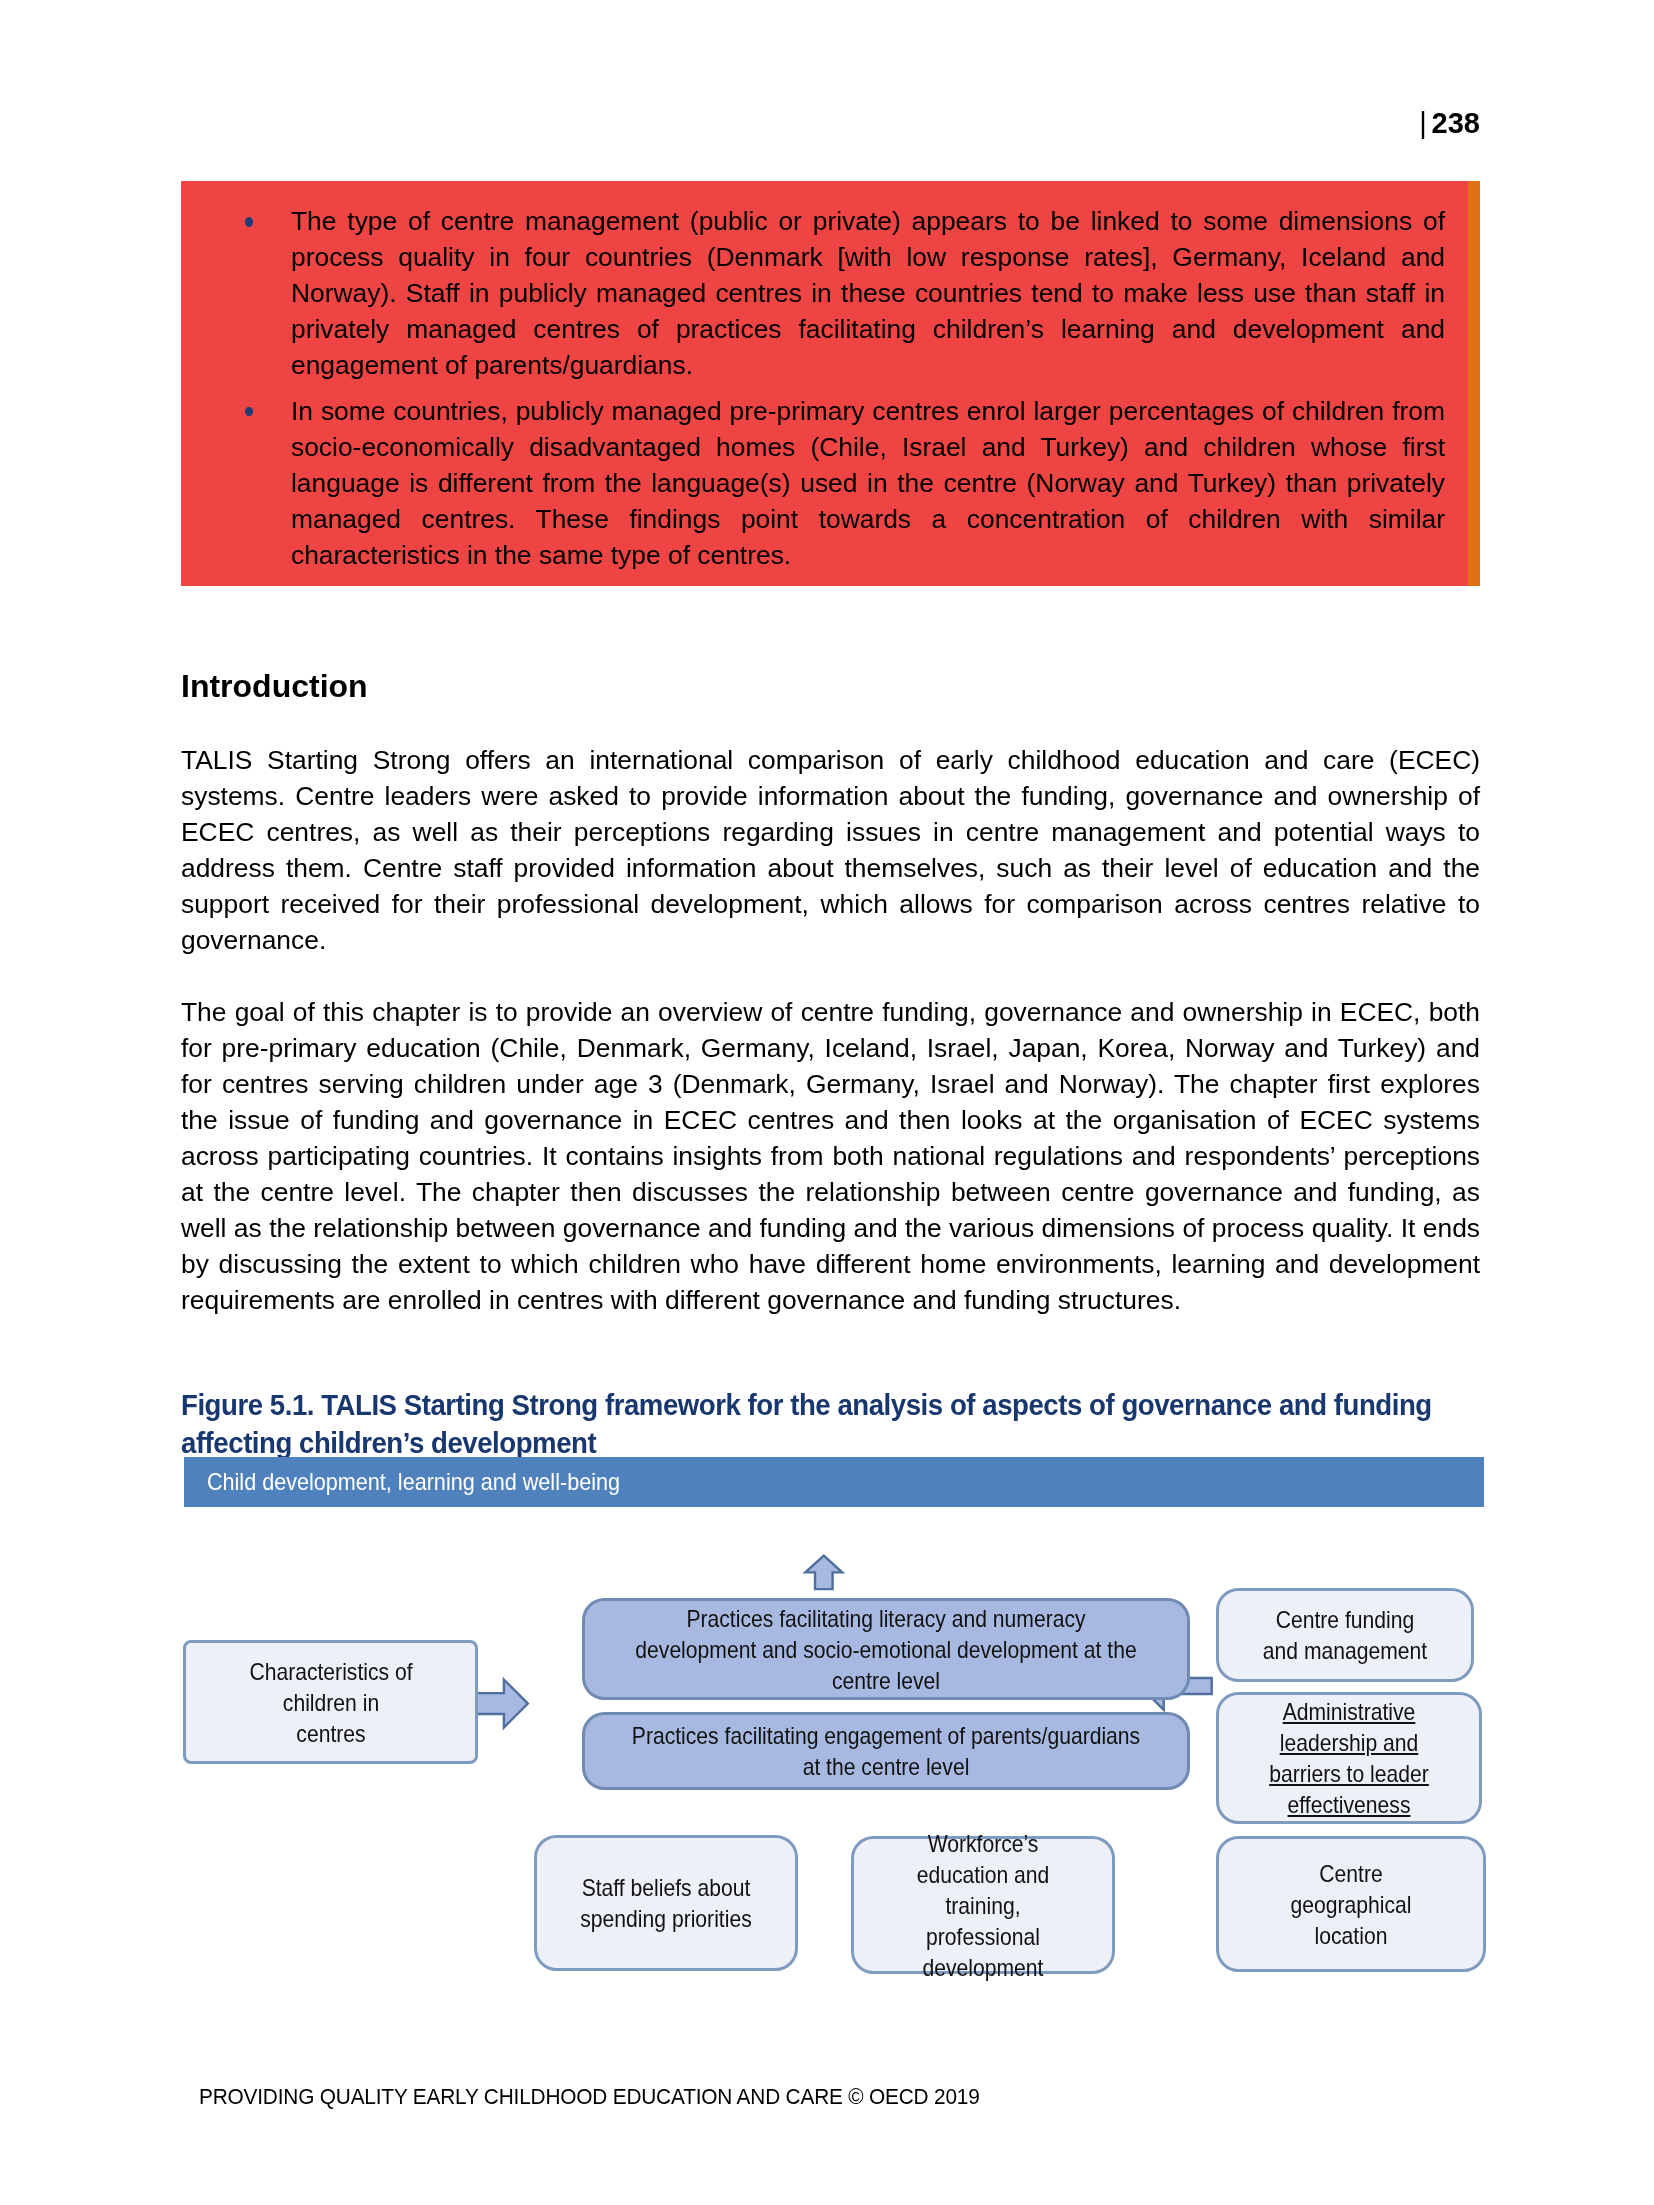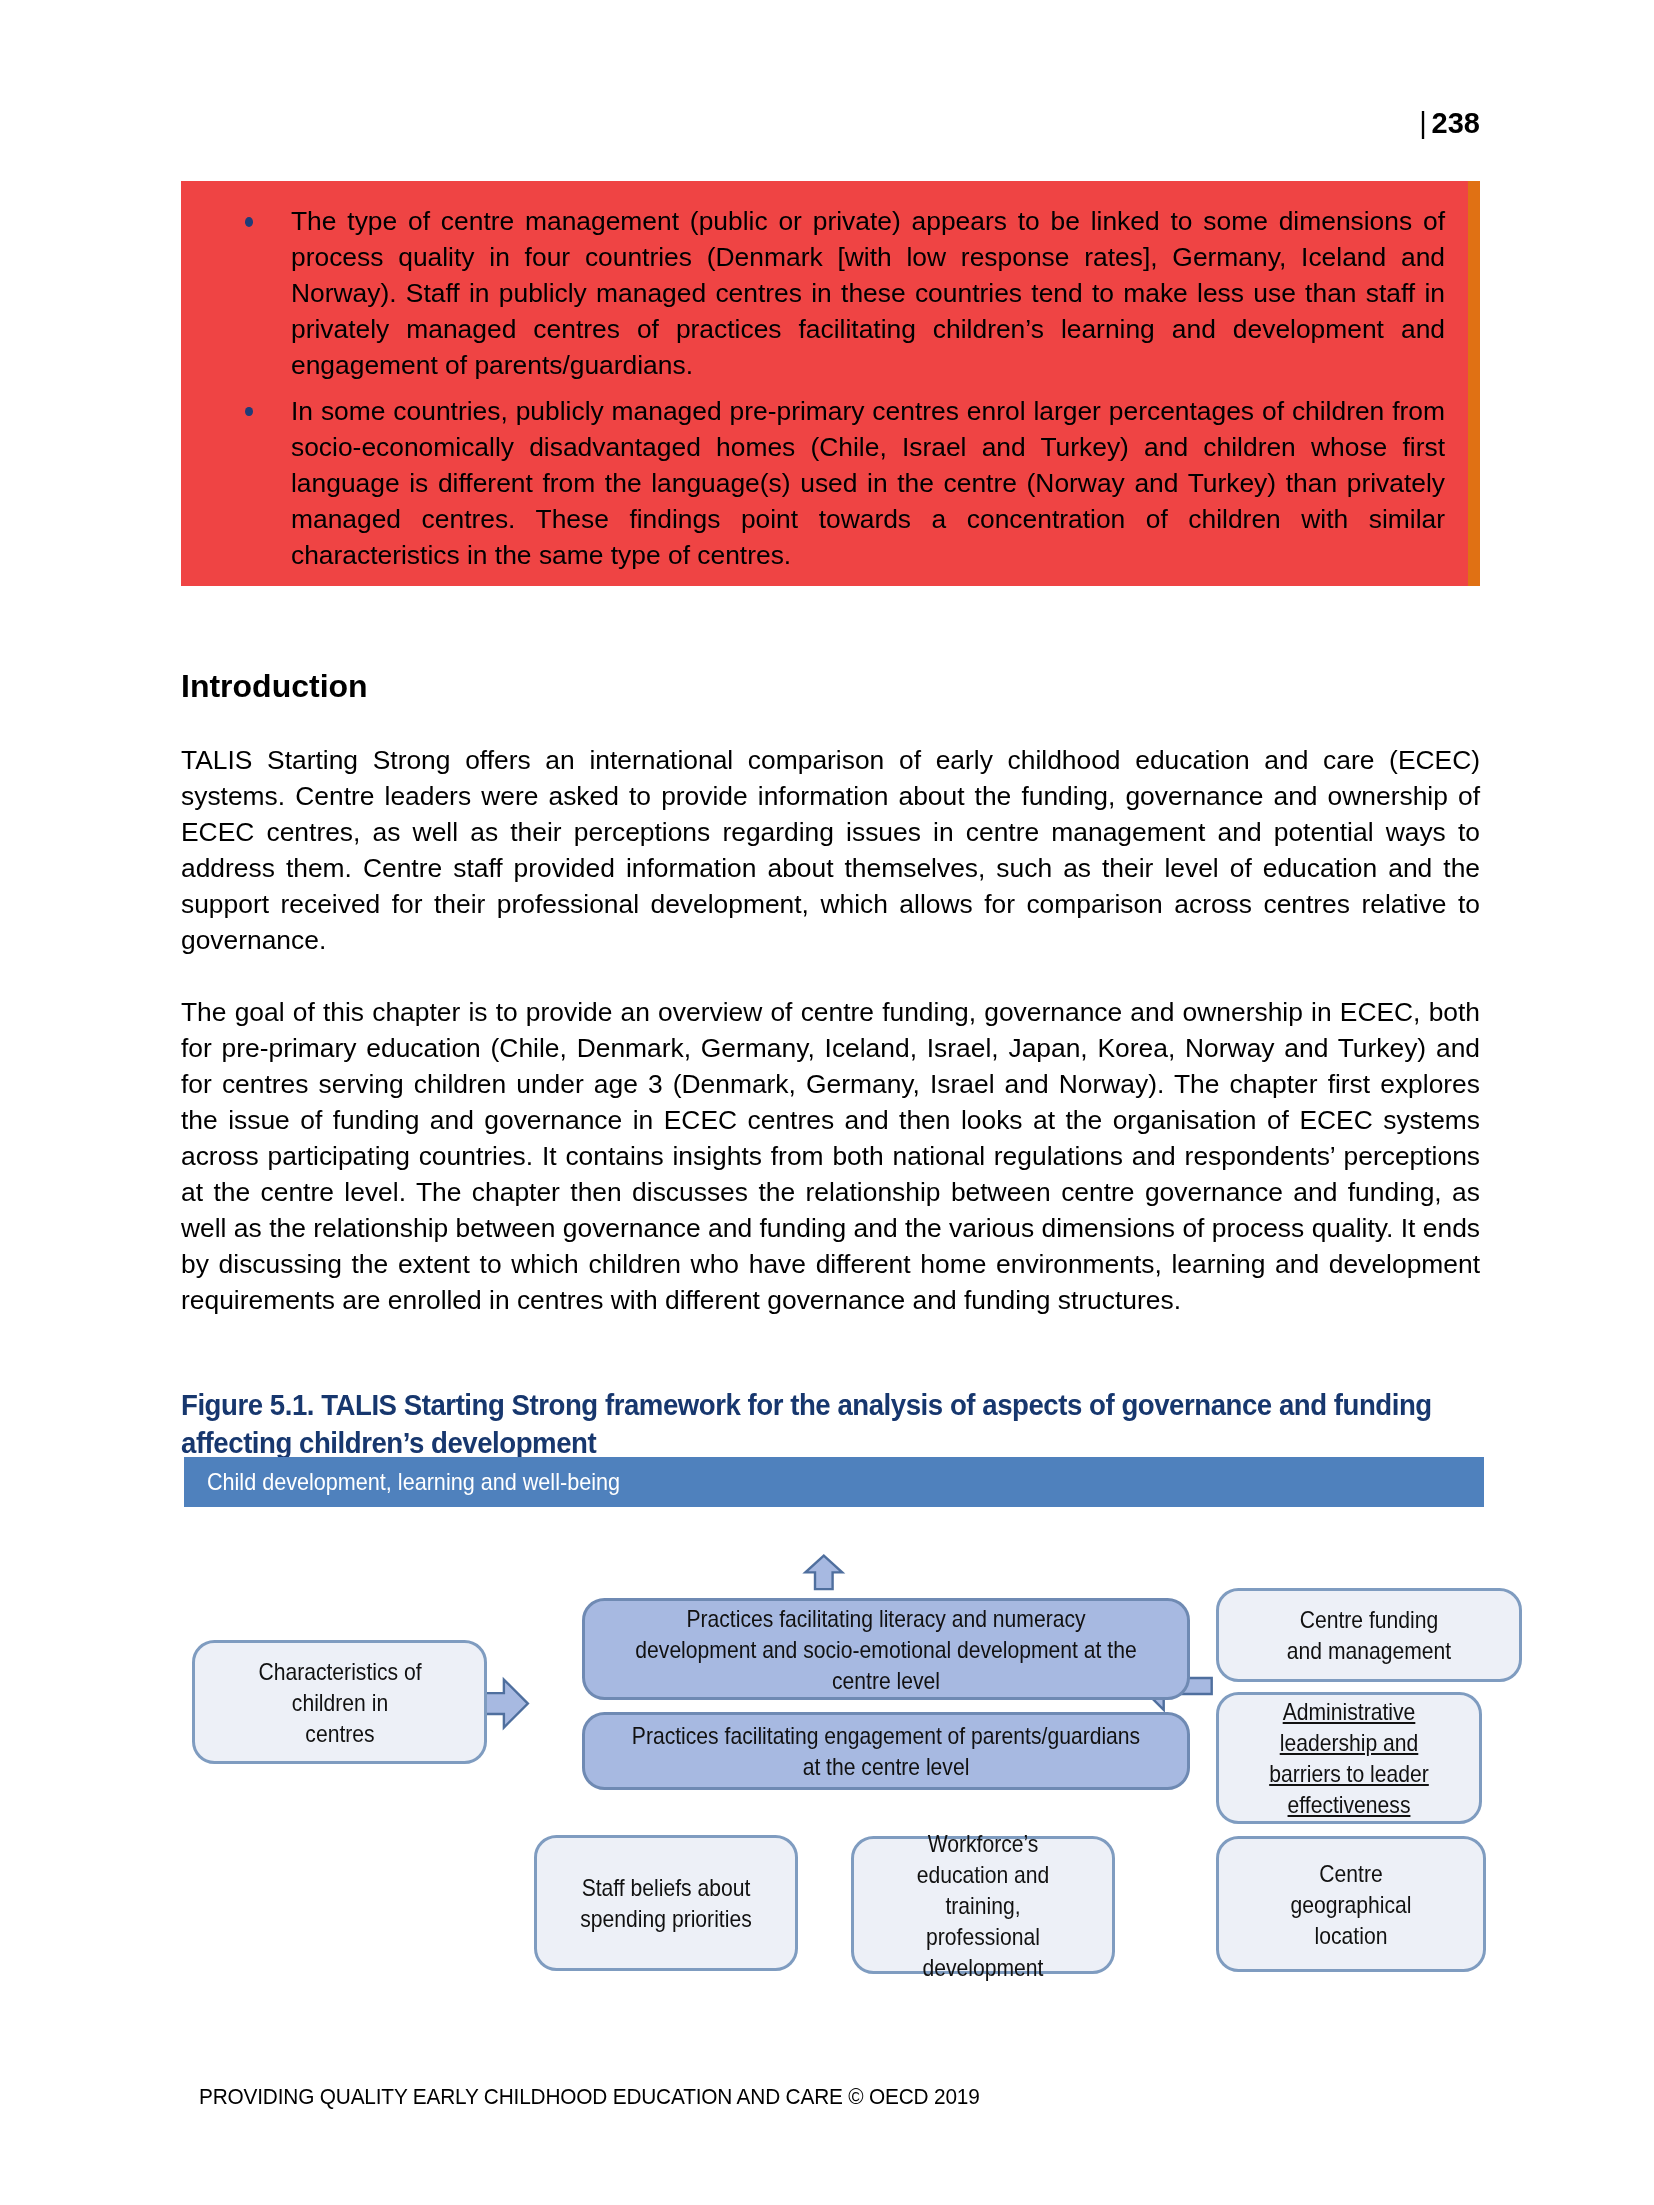--- a/index.html
+++ b/index.html
@@ -85,25 +85,25 @@
   <polygon points="1029,2165 1047,2186 1037,2186 1037,2205 1021,2205 1021,2186 1011,2186" fill="#a7b9e1" stroke="#4f6f9e" stroke-width="3"></polygon>
 </svg>
 
 <div class="box dark" style="left:534px; top:1598px; width:608px; height:102px;">
   <span style="max-width:576px;">Practices facilitating literacy and numeracy development and socio-emotional development at the centre level</span>
 </div>
 <div class="box dark" style="left:534px; top:1712px; width:608px; height:78px;">
   <span style="max-width:584px;">Practices facilitating engagement of parents/guardians at the centre level</span>
 </div>
 
-<div class="box" style="left:192px; top:1640px; width:295px; height:124px;">
+<div class="box" style="left:183px; top:1640px; width:295px; height:124px;border-radius:8px;">
   <span style="max-width:192px;">Characteristics of children in centres</span>
 </div>
 
-<div class="box" style="left:1216px; top:1588px; width:306px; height:94px;">
+<div class="box" style="left:1216px; top:1588px; width:258px; height:94px;">
   <span style="max-width:192px;">Centre funding and management</span>
 </div>
 <div class="box" style="left:1216px; top:1692px; width:266px; height:132px;text-decoration:underline;">
   <span style="max-width:184px;">Administrative leadership and barriers to leader effectiveness</span>
 </div>
 <div class="box" style="left:1216px; top:1836px; width:270px; height:136px;">
   <span style="max-width:216px;">Centre geographical location</span>
 </div>
 
 <div class="box" style="left:534px; top:1835px; width:264px; height:136px;">

